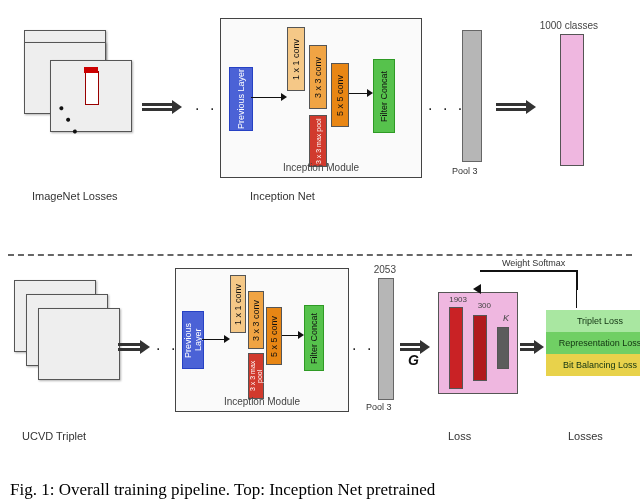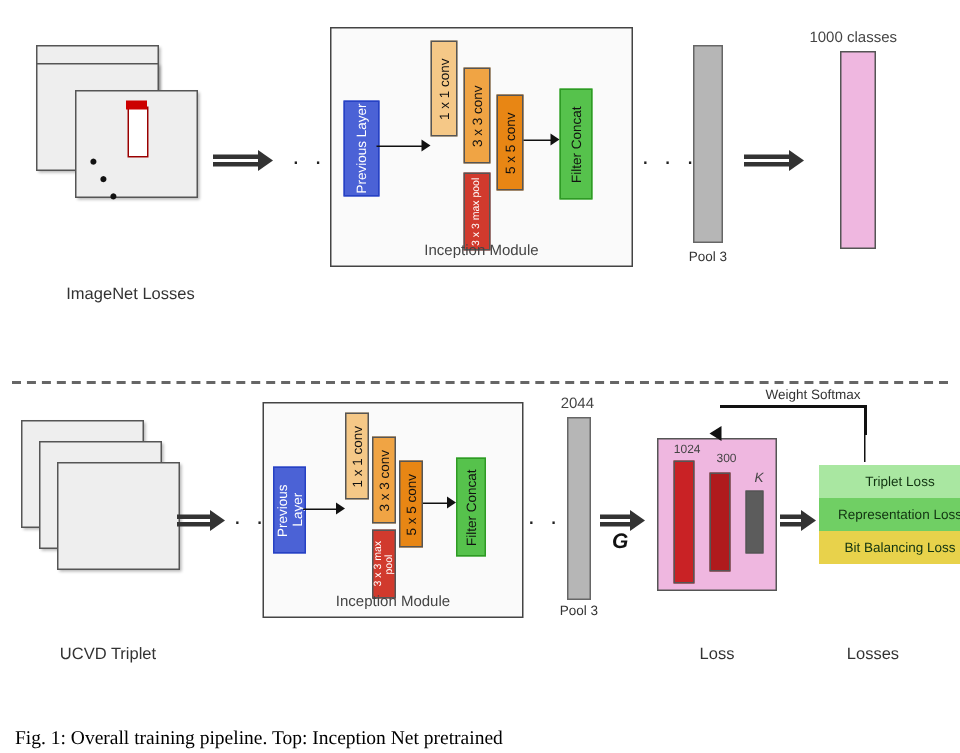--- a/index.html
+++ b/index.html
@@ -16,21 +16,21 @@
 .panda{background:linear-gradient(135deg,#2b3d54 0 40%,#eee 40% 60%,#2b3d54 60% 100%)}
 .flag{background:linear-gradient(#1f3f8c 0 45%,#8a0f17 45% 70%,#ddd 70% 100%)}
 .lighthouse{background:linear-gradient(#6eb5ee 0 55%,#1f7f3a 55% 100%)}
 .lighthouse::before{content:"";position:absolute;left:34px;top:10px;width:12px;height:32px;background:#fff;border:1px solid #900}
 .lighthouse::after{content:"";position:absolute;left:33px;top:6px;width:14px;height:6px;background:#c00}
 
 .aerial1{background:linear-gradient(120deg,#857a55 0 35%,#6e766d 35% 65%,#a9a07b 65% 100%)}
 .aerial2{background:linear-gradient(160deg,#8b8269 0 30%,#5e6a62 30% 60%,#a19874 60% 100%)}
 .aerial3{background:linear-gradient(140deg,#7a6f4a 0 40%,#6c7666 40% 70%,#9e9877 70% 100%)}
 
-.label{position:absolute;font-size:11px;color:#333;text-align:center}
+.label{position:absolute;font-size:11px;color:#333;text-align:left}
 
 .arrow{position:absolute;height:14px;display:flex;align-items:center}
 .arrow .shaft{width:30px;height:0;border-top:8px double #333}
 .arrow .head{width:0;height:0;border-left:10px solid #333;border-top:7px solid transparent;border-bottom:7px solid transparent}
 
 .inception-box{position:absolute;border:1px solid #444;background:#fafafa}
 .inception-box .title{position:absolute;left:0;right:0;bottom:4px;text-align:center;font-size:10px;color:#444}
 .vlabel{writing-mode:vertical-rl;transform:rotate(180deg);font-size:9px;color:#111;text-align:center;display:flex;align-items:center;justify-content:center}
 .prev-layer{position:absolute;background:#4b62d6;color:#fff;border:1px solid #2641c4}
 .conv{position:absolute;border:1px solid #555;color:#111}
@@ -59,21 +59,21 @@
 .loss.lr{background:#70cf64}
 .loss.lb{background:#e8d24b}
 
 .wupd{position:absolute;border-top:2px solid #111;border-right:2px solid #111;height:18px}
 .wupd .head{position:absolute;left:-7px;top:12px;width:0;height:0;border-right:8px solid #111;border-top:5px solid transparent;border-bottom:5px solid transparent}
 
 .Glabel{position:absolute;font-size:14px;font-weight:bold;font-style:italic;color:#111}
 
 .slabnum{position:absolute;font-size:10px;color:#444;text-align:right}
 
-.caption{position:absolute;left:10px;bottom:2px;font-size:13px;font-family:'Times New Roman',serif;color:#000;white-space:nowrap}
+.caption{position:absolute;left:10px;bottom:2px;font-size:17px;font-family:'Times New Roman',serif;color:#000;white-space:nowrap}
 </style>
 </head>
 <body>
 
 <div class="canvas">
 
   <div class="section-top">
 
     <div class="imgstack">
       <div class="tile flag" style="left:0;top:0"></div>
@@ -106,20 +106,21 @@
       <div class="tri" style="left:146px;top:70px"></div>
 
       <div class="title">Inception Module</div>
     </div>
 
     <div class="moddots" style="left:428px;top:96px">. . .</div>
 
     <div class="poolslab" style="left:462px;top:30px;height:130px"></div>
     <div class="label" style="left:452px;top:166px;width:40px;font-size:9px">Pool 3</div>
 
+    <div class="label" style="left:250px;top:190px;width:150px">Inception Net</div>
 
     <div class="arrow" style="left:496px;top:100px">
         <div class="shaft"></div>
         <div class="head"></div>
       </div>
 
     <div class="slabnum" style="left:538px;top:20px;width:60px">1000 classes</div>
     <div class="softmax" style="left:560px;top:34px;height:130px"></div>
   </div>
 
@@ -154,33 +155,33 @@
       <div class="wire" style="left:26px;top:70px;width:24px;height:1px"></div>
       <div class="tri" style="left:48px;top:66px"></div>
       <div class="wire" style="left:106px;top:66px;width:18px;height:1px"></div>
       <div class="tri" style="left:122px;top:62px"></div>
 
       <div class="title">Inception Module</div>
     </div>
 
     <div class="moddots" style="left:352px;top:74px">. .</div>
 
-    <div class="slabnum" style="left:362px;top:2px;width:34px">2044</div>
+    <div class="slabnum" style="left:362px;top:2px;width:34px">2053</div>
     <div class="poolslab" style="left:378px;top:16px;width:14px;height:120px"></div>
     <div class="label" style="left:366px;top:140px;width:40px;font-size:9px">Pool 3</div>
 
 
     <div class="arrow" style="left:400px;top:78px">
         <div class="shaft" style="width:20px"></div>
         <div class="head"></div>
       </div>
     <div class="Glabel" style="left:408px;top:90px">G</div>
 
     <div class="milan-box" style="left:438px;top:30px;width:78px;height:100px">
-      <div class="slabnum" style="left:4px;top:2px;width:24px;font-size:8px">1024</div>
+      <div class="slabnum" style="left:4px;top:2px;width:24px;font-size:8px">1903</div>
       <div class="slabnum" style="left:30px;top:8px;width:22px;font-size:8px">300</div>
       <div class="slabnum" style="left:56px;top:20px;width:14px;font-size:9px;font-style:italic">K</div>
       <div class="milan-bar mbar1" style="left:10px;top:14px;width:12px;height:80px"></div>
       <div class="milan-bar mbar2" style="left:34px;top:22px;width:12px;height:64px"></div>
       <div class="milan-bar mbar3" style="left:58px;top:34px;width:10px;height:40px"></div>
     </div>
     <div class="label" style="left:448px;top:168px;width:60px">Loss</div>
 
     <div class="arrow" style="left:520px;top:78px">
         <div class="shaft" style="width:14px"></div>
@@ -190,17 +191,17 @@
     <div class="wupd" style="left:480px;top:8px;width:96px">
         <div class="head"></div>
       </div>
     <div class="label" style="left:502px;top:-4px;width:80px;font-size:9px">Weight Softmax</div>
 
     <div class="wire" style="left:576px;top:26px;width:1px;height:20px"></div>
 
     <div class="loss lt" style="left:546px;top:48px">Triplet Loss</div>
     <div class="loss lr" style="left:546px;top:70px">Representation Loss</div>
     <div class="loss lb" style="left:546px;top:92px">Bit Balancing Loss</div>
-    <div class="label" style="left:552px;top:168px;width:60px">Losses</div>
+    <div class="label" style="left:568px;top:168px;width:60px">Losses</div>
   </div>
 
   <div class="caption">Fig. 1: Overall training pipeline. Top: Inception Net pretrained</div>
 </div>
 
 </body></html>

